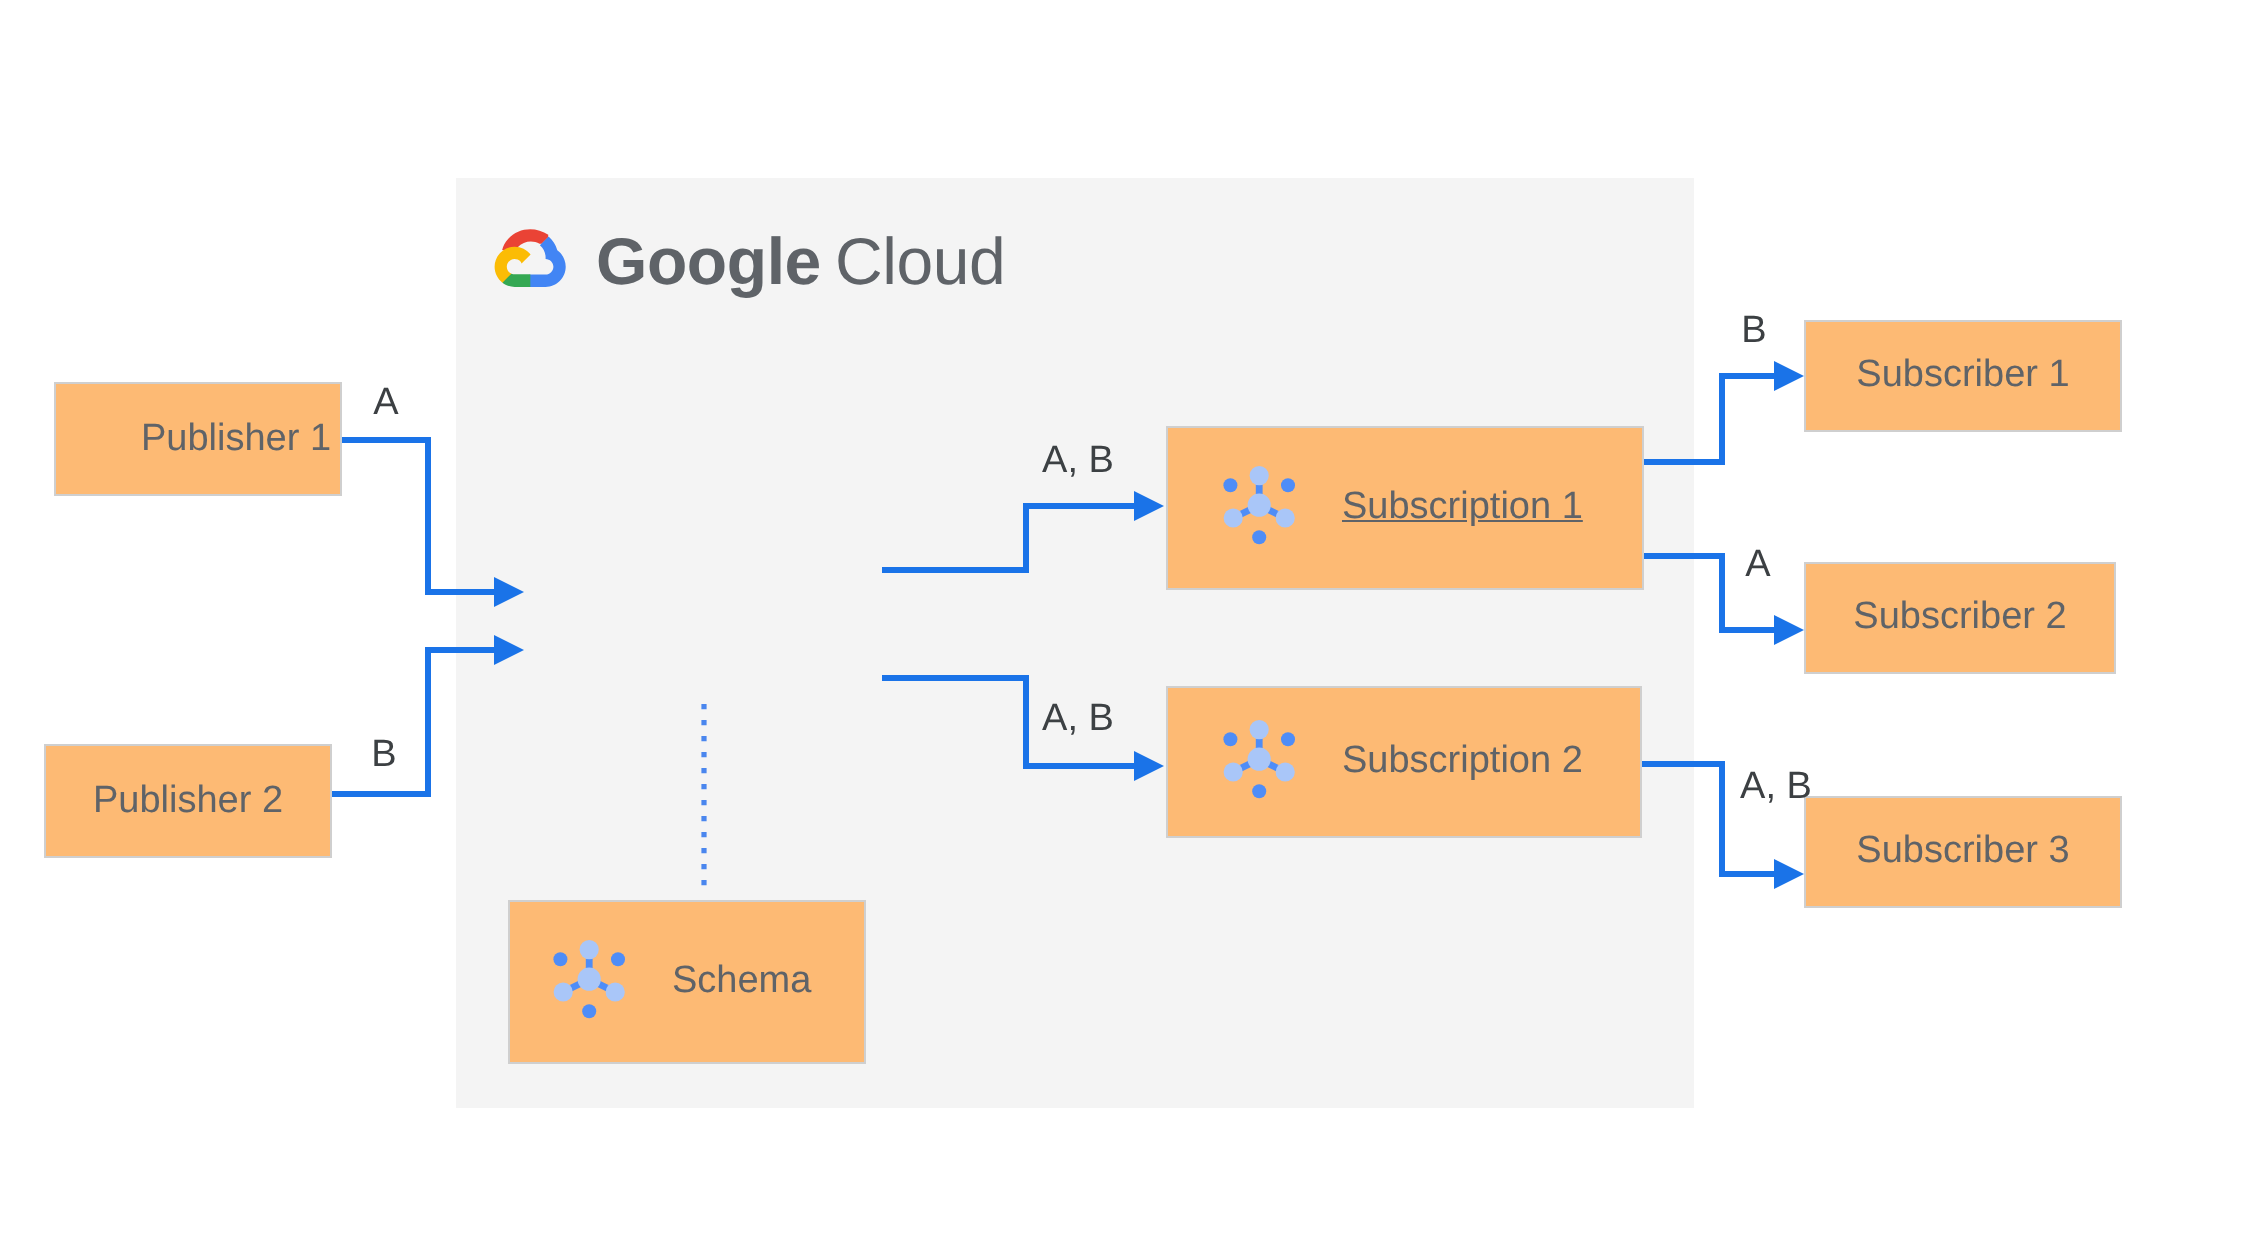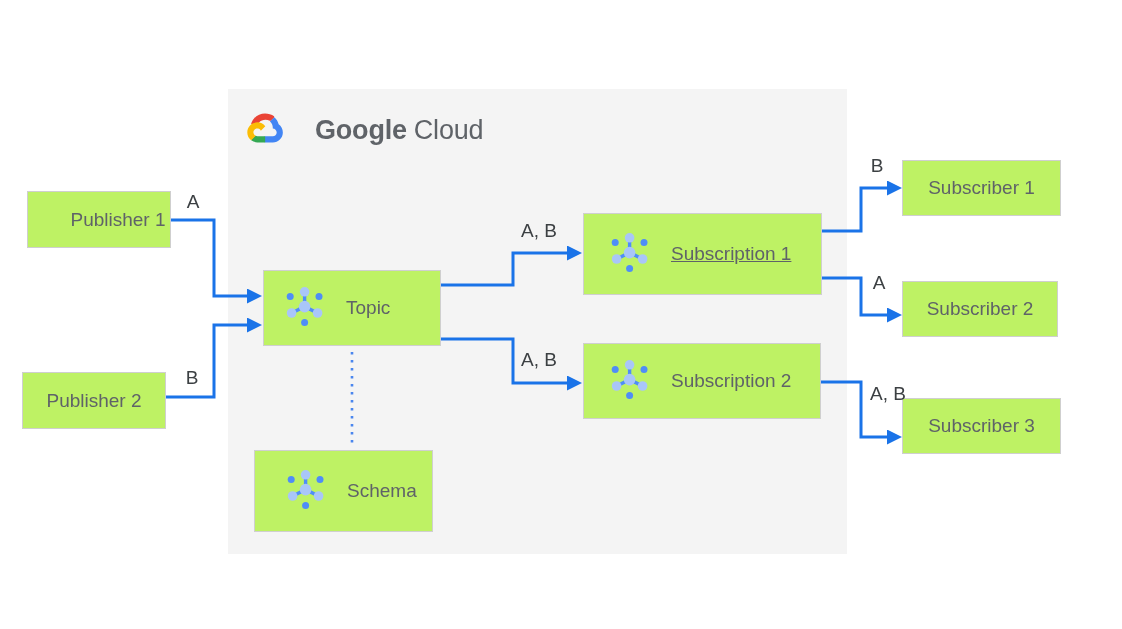--- a/index.html
+++ b/index.html
@@ -7,37 +7,37 @@
     position:relative;width:1122px;height:629px;background:#ffffff;
     font-family:"Liberation Sans",sans-serif;overflow:hidden;
   }
   .panel{
     position:absolute;left:228px;top:89px;width:619px;height:465px;
     background:#f4f4f4;
   }
   
   .logo{position:absolute;left:244px;top:112px;display:flex;align-items:center;}
   .logo svg{width:42px;height:36px;display:block;}
-  .logo-text{margin-left:29px;font-size:27px;color:#5f6368;letter-spacing:-0.2px;}
+  .logo-text{margin-left:12px;font-size:33px;color:#5f6368;letter-spacing:-0.2px;}
   .logo-text .primary{font-weight:600;}
   .logo-text .secondary{font-weight:400;margin-left:7px;color:#5f6368;}
   
   .node{
-    position:absolute;background:#bef264;border:1px solid #cfcfcf;
+    position:absolute;background:#fdba74;border:1px solid #cfcfcf;
     box-sizing:border-box;display:flex;align-items:center;justify-content:center;
     color:#5f6368;font-size:19px;
   }
   .node.with-icon{justify-content:flex-start;}
   .node .ps-icon{width:48px;height:48px;flex:0 0 auto;}
   .node .node-label{white-space:nowrap;}
   .node.with-icon .node-label{margin-left:17px;}
   .publisher1{left:27px;top:191px;width:144px;height:57px;padding-left:38px;}
   .publisher2{left:22px;top:372px;width:144px;height:57px;}
   .topic{left:263px;top:270px;width:178px;height:76px;padding-left:17px;}
-  .schema{left:254px;top:450px;width:179px;height:82px;padding-left:27px;text-align:right;}
+  .schema{left:254px;top:450px;width:179px;height:82px;padding-left:16px;text-align:right;}
   .subscription1{left:583px;top:213px;width:239px;height:82px;padding-left:22px;text-decoration:underline;}
   .subscription2{left:583px;top:343px;width:238px;height:76px;padding-left:22px;}
   .subscriber1{left:902px;top:160px;width:159px;height:56px;}
   .subscriber2{left:902px;top:281px;width:156px;height:56px;}
   .subscriber3{left:902px;top:398px;width:159px;height:56px;}
   
   .edges{position:absolute;left:0;top:0;width:1122px;height:629px;pointer-events:none;}
   .edge-label{
     position:absolute;color:#3c4043;font-size:19px;transform:translateX(-50%);
     white-space:nowrap;
@@ -112,26 +112,20 @@
   </div>
 
   <div class="node publisher1">
     <span class="node-label">Publisher 1</span>
   </div>
 
   <div class="node publisher2">
     <span class="node-label">Publisher 2</span>
   </div>
 
-  <div class="node with-icon topic">
-    <svg class="ps-icon">
-        <use href="#pubsub-sym"></use>
-      </svg>
-    <span class="node-label">Topic</span>
-  </div>
 
   <div class="node with-icon schema">
     <svg class="ps-icon">
         <use href="#pubsub-sym"></use>
       </svg>
     <span class="node-label">Schema</span>
   </div>
 
   <div class="node with-icon subscription1">
     <svg class="ps-icon">

